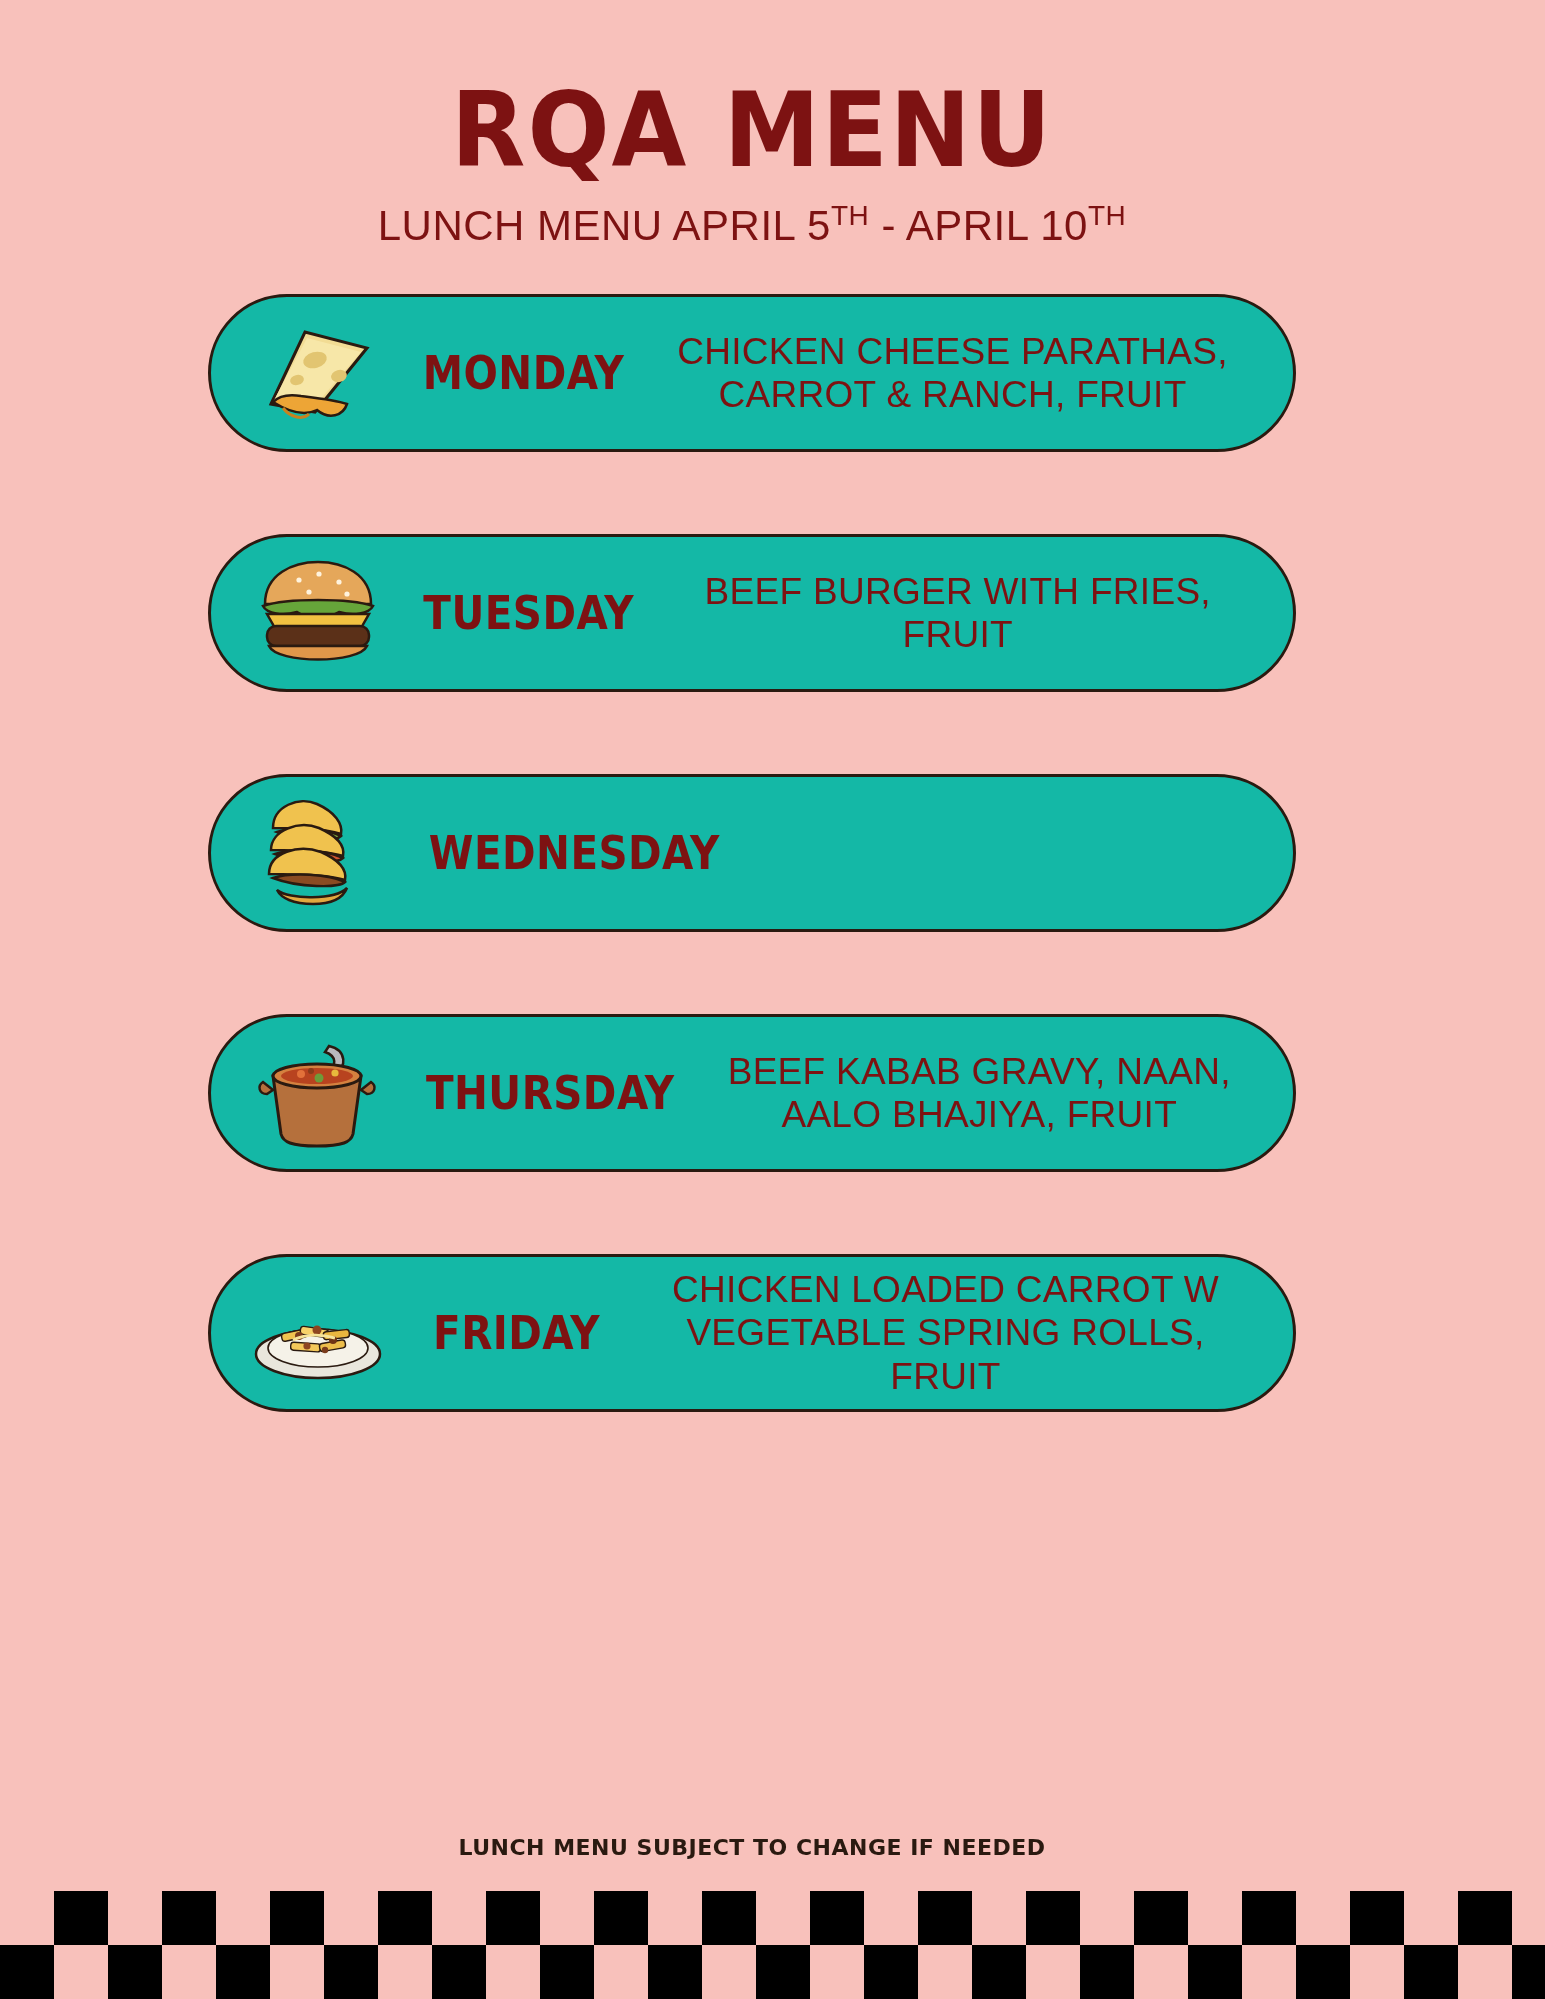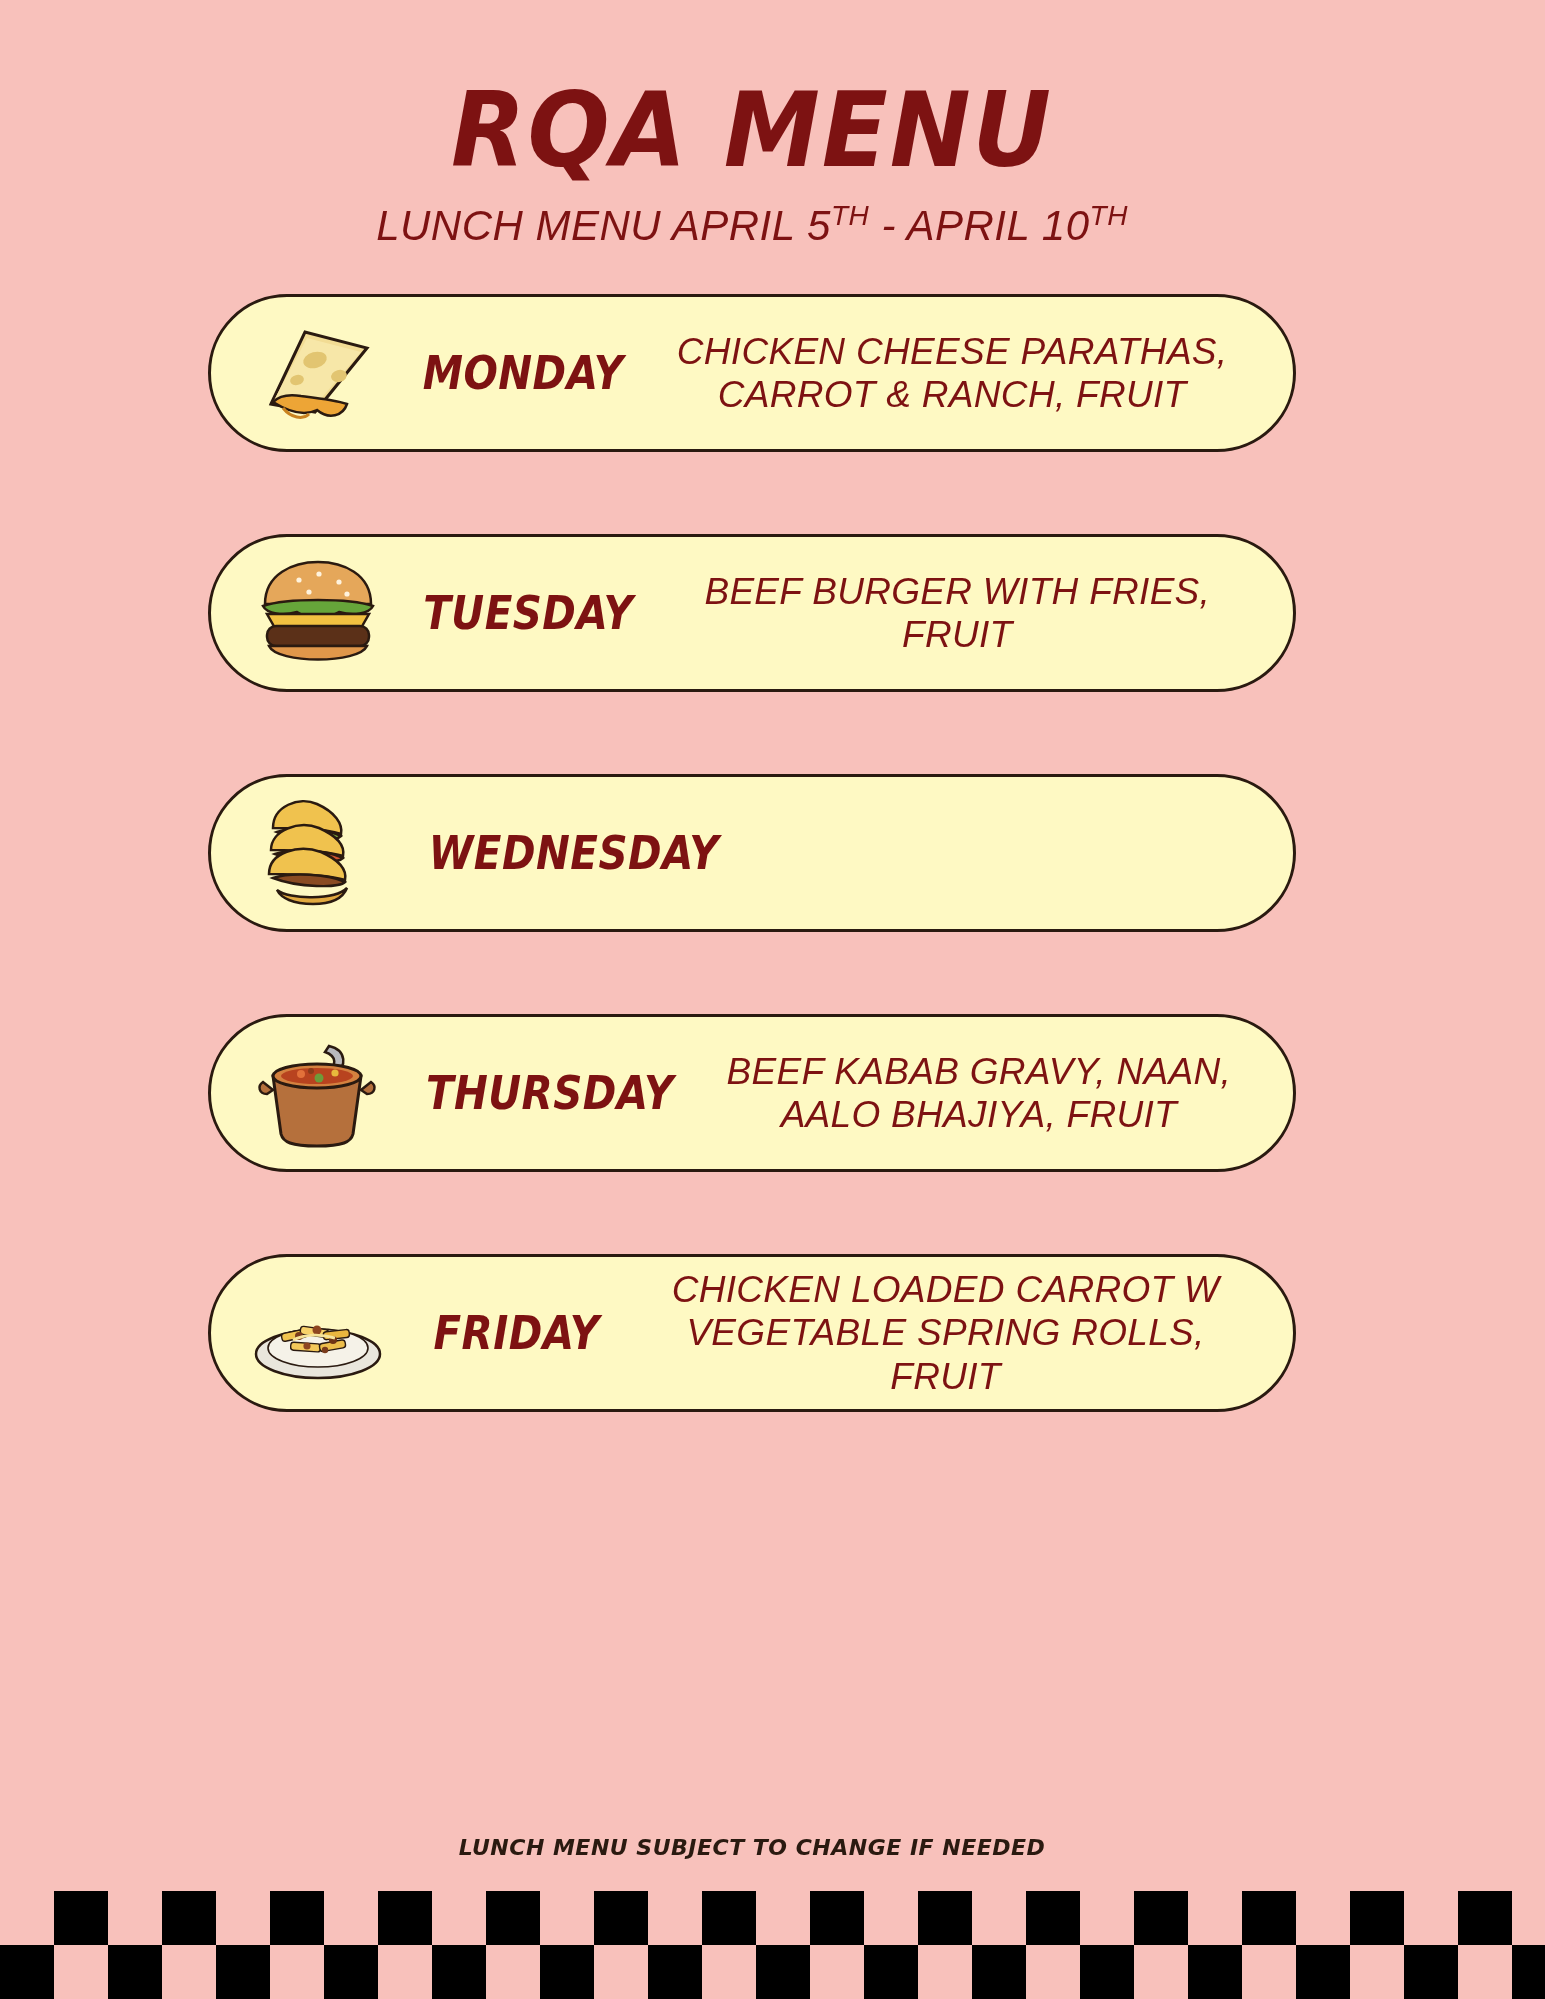--- a/index.html
+++ b/index.html
@@ -12,21 +12,20 @@
     background: #f8c1bb;
     font-family: "Liberation Sans", sans-serif;
     overflow: hidden;
     position: relative;
   }
   .page {
     width: 1504px;
     height: 1999px;
     position: relative;
     box-sizing: border-box;
-    font-style: italic;
   }
 
   
   .header {
     text-align: center;
     padding-top: 78px;
   }
   .title {
     font-family: "DejaVu Sans", sans-serif;
     font-weight: bold;
@@ -54,21 +53,21 @@
   .menu-list {
     margin-top: 44px;
     display: flex;
     flex-direction: column;
     gap: 82px;
     align-items: center;
   }
   .menu-row {
     width: 1088px;
     height: 158px;
-    background: #fef9c3;
+    background: #14b8a6;
     border: 3px solid #2a1a10;
     border-radius: 79px;
     display: flex;
     align-items: center;
     box-sizing: border-box;
     padding: 0 28px 0 22px;
   }
   .row-icon {
     width: 170px;
     height: 140px;

